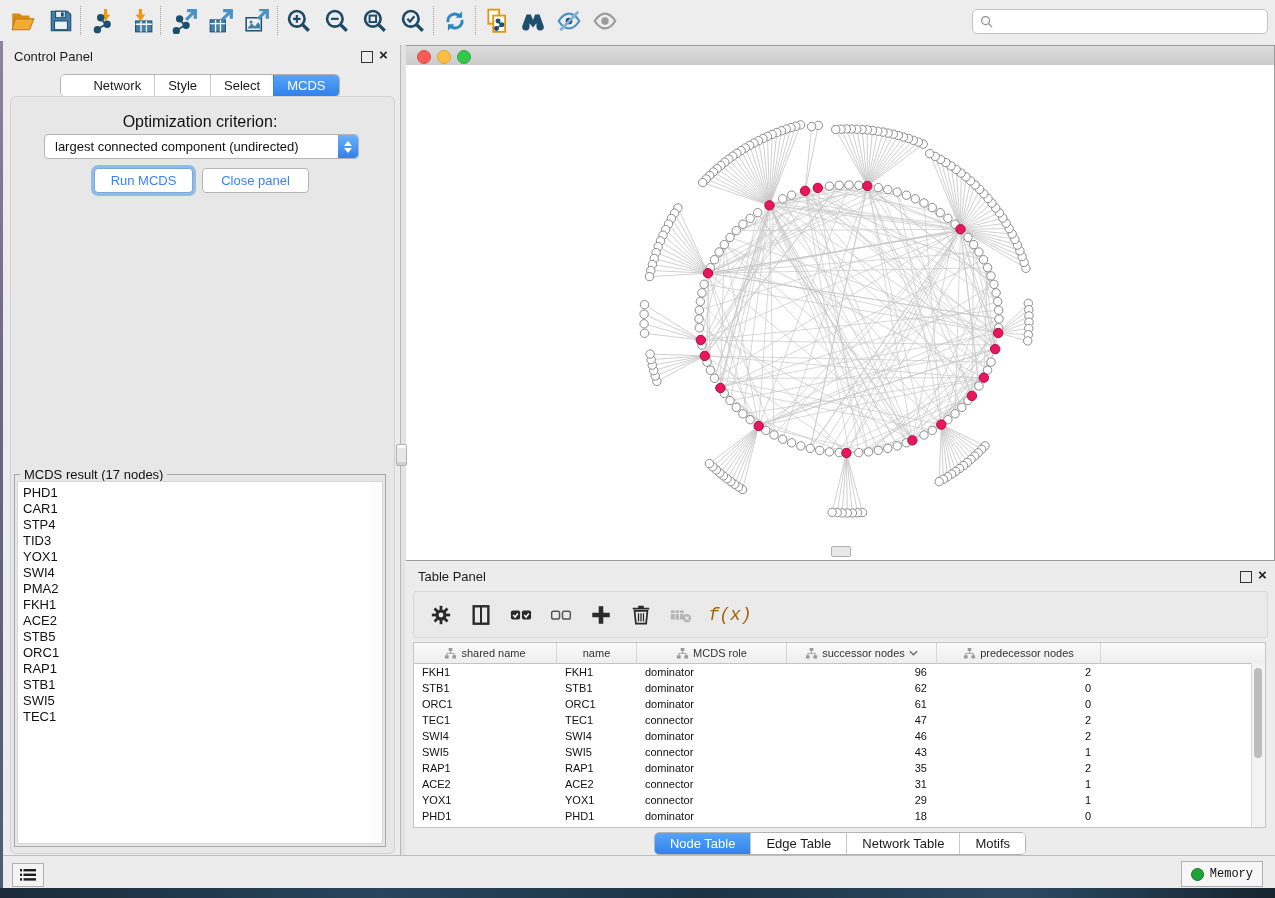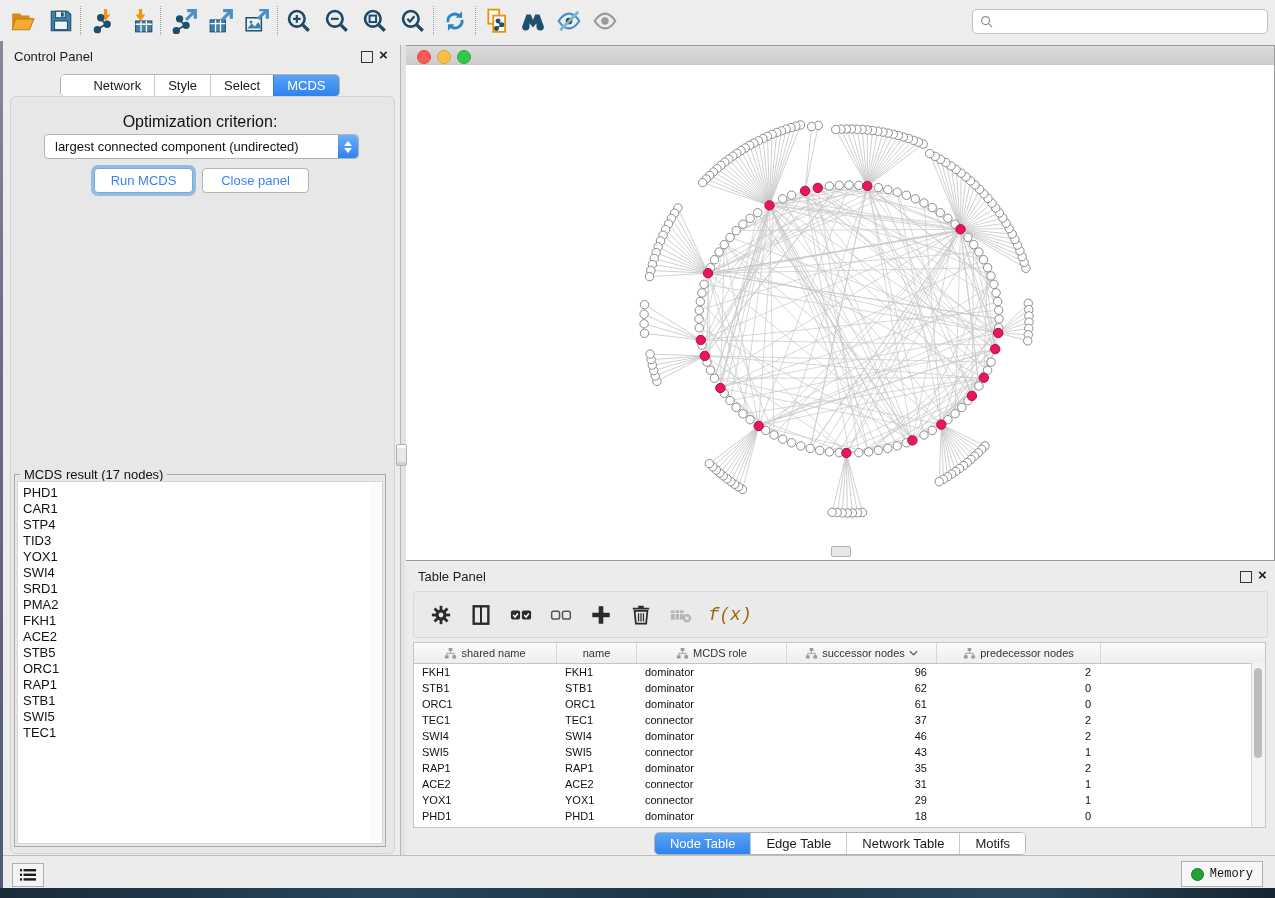--- a/index.html
+++ b/index.html
@@ -296,21 +296,20 @@
 
 <div id="mcds-group" class="abs">
   <span id="mcds-legend">MCDS result (17 nodes)</span>
   <div id="mcds-list">
       <div class="mcds-item">PHD1</div>
       <div class="mcds-item">CAR1</div>
       <div class="mcds-item">STP4</div>
       <div class="mcds-item">TID3</div>
       <div class="mcds-item">YOX1</div>
       <div class="mcds-item">SWI4</div>
-      <div class="mcds-item">SRD1</div>
       <div class="mcds-item">PMA2</div>
       <div class="mcds-item">FKH1</div>
       <div class="mcds-item">ACE2</div>
       <div class="mcds-item">STB5</div>
       <div class="mcds-item">ORC1</div>
       <div class="mcds-item">RAP1</div>
       <div class="mcds-item">STB1</div>
       <div class="mcds-item">SWI5</div>
       <div class="mcds-item">TEC1</div>
     </div>
@@ -1025,21 +1024,21 @@
           <div class="td left" style="width: 143px;">ORC1</div>
           <div class="td left" style="width: 80px;">ORC1</div>
           <div class="td left" style="width: 150px;">dominator</div>
           <div class="td right" style="width: 150px;">61</div>
           <div class="td right" style="width: 164px;">0</div>
         </div>
         <div class="tr">
           <div class="td left" style="width: 143px;">TEC1</div>
           <div class="td left" style="width: 80px;">TEC1</div>
           <div class="td left" style="width: 150px;">connector</div>
-          <div class="td right" style="width: 150px;">37</div>
+          <div class="td right" style="width: 150px;">47</div>
           <div class="td right" style="width: 164px;">2</div>
         </div>
         <div class="tr">
           <div class="td left" style="width: 143px;">SWI4</div>
           <div class="td left" style="width: 80px;">SWI4</div>
           <div class="td left" style="width: 150px;">dominator</div>
           <div class="td right" style="width: 150px;">46</div>
           <div class="td right" style="width: 164px;">2</div>
         </div>
         <div class="tr">

